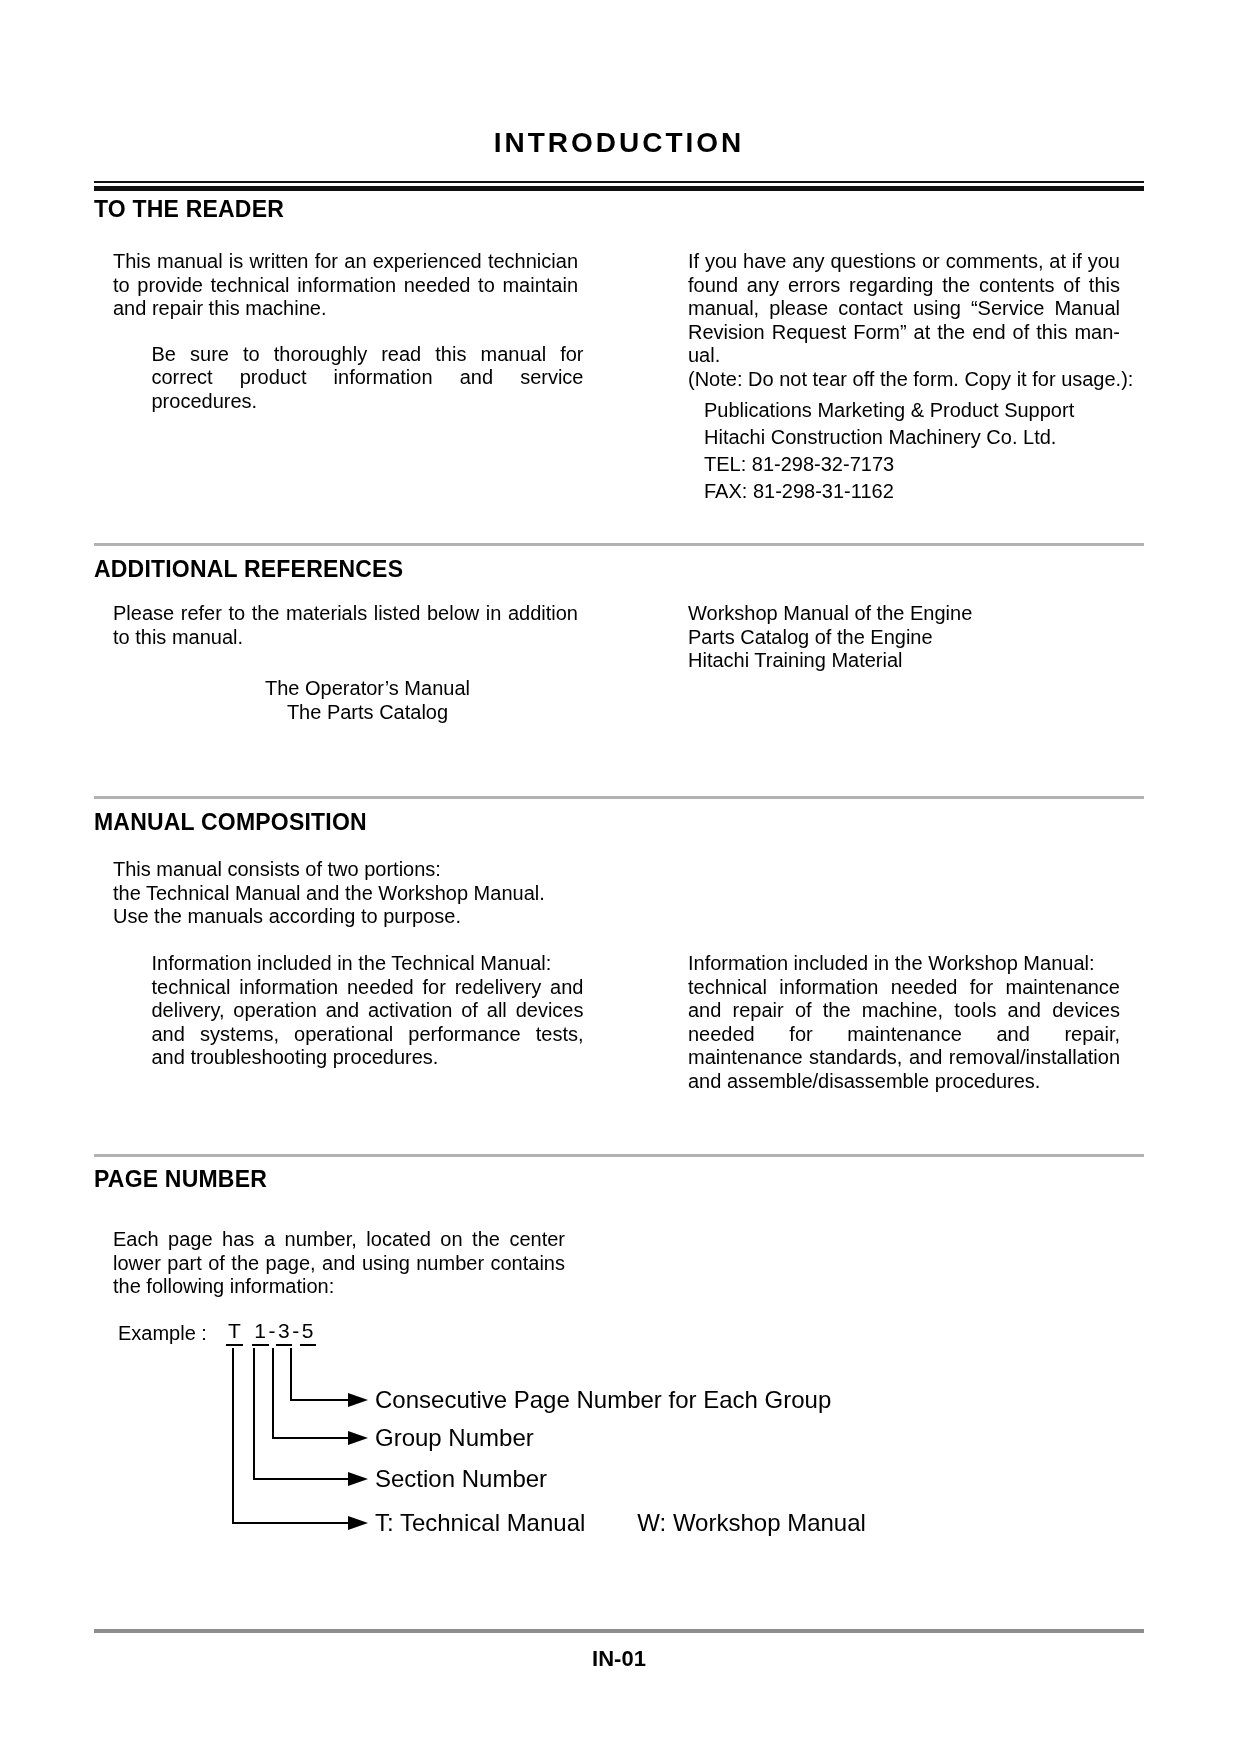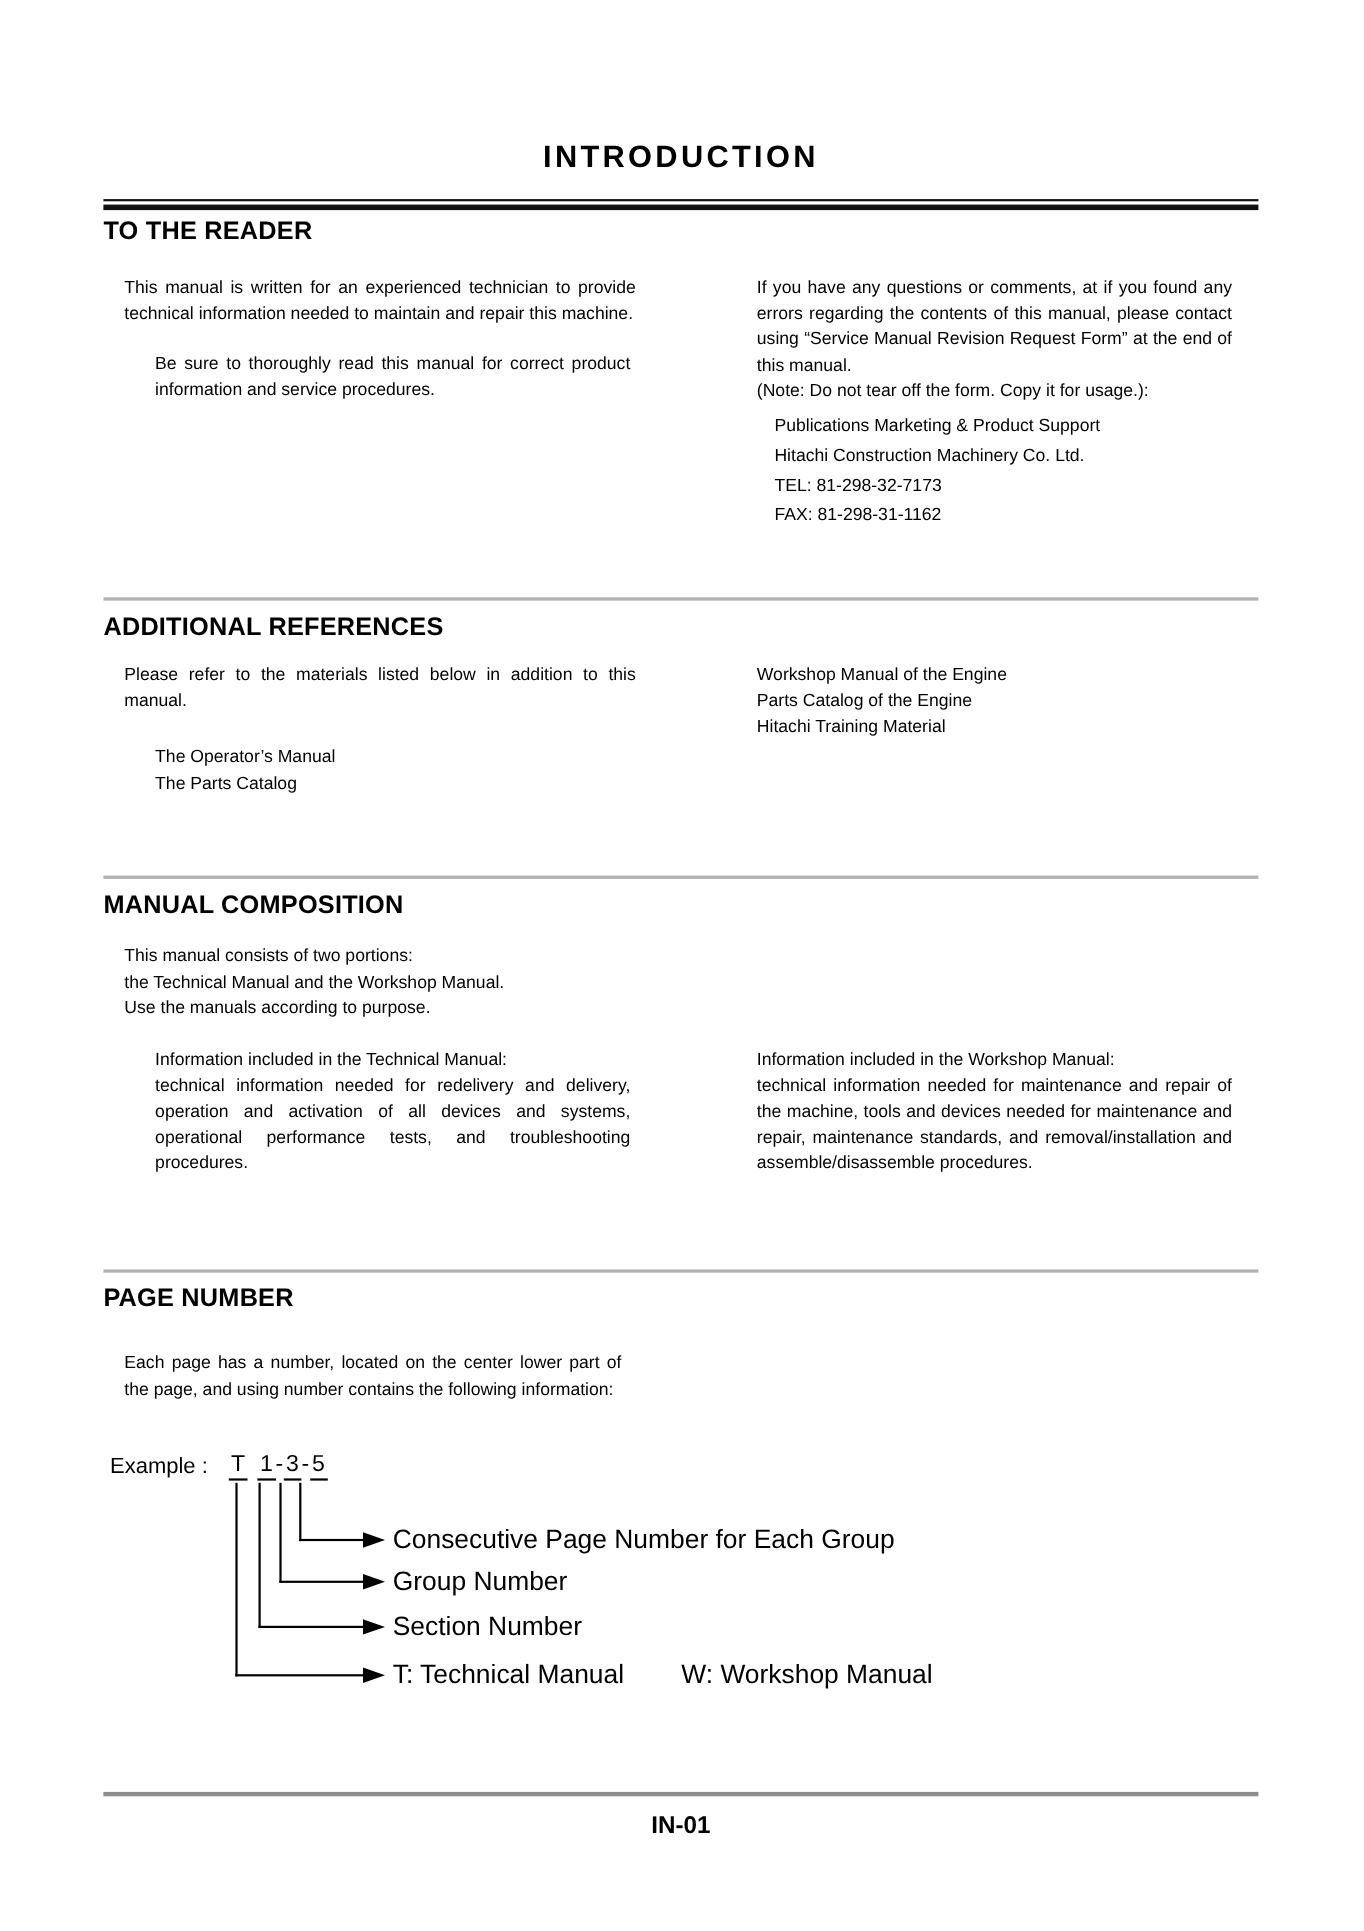--- a/index.html
+++ b/index.html
@@ -15,49 +15,49 @@
   .h1 { font-size:28px; font-weight:bold; letter-spacing:3px; text-align:center; }
   .h2 { font-size:23px; font-weight:bold; letter-spacing:0.2px; }
 
   
   .rule-double-thin  { position:absolute; left:94px; width:1050px; height:2px; background:#111; }
   .rule-double-thick { position:absolute; left:94px; width:1050px; height:5px; background:#111; }
   .rule-gray   { position:absolute; left:94px; width:1050px; height:3px; background:#b2b2b2; }
   .rule-footer { position:absolute; left:94px; width:1050px; height:4px; background:#8e8e8e; }
 
   
-  .body-txt { font-size:16px; line-height:23.5px; }
+  .body-txt { font-size:20px; line-height:23.5px; }
   .just { text-align:justify; }
   .cols { display:flex; align-items:flex-start; }
   .col-l { width:500px; flex:0 0 500px; }
   .col-r { margin-left:78px; width:472px; flex:0 0 472px; }
 
   
   .b-row { display:flex; }
   .b-marker { flex:0 0 25px; margin-left:-6px; }
   .b-dot { width:9px; height:9px; border-radius:50%; background:#000; margin-top:7px; }
   .s-row { display:flex; }
-  .s-row.ind { margin-left:29px; }
+  .s-row.ind { margin-left:29px;justify-content:center; }
   .s-marker { flex:0 0 18px; }
   .s-marker-r { flex:0 0 16px; }
   .s-dot { width:5px; height:5px; border-radius:50%; background:#000; margin-top:10px; }
 
   .w465 { width:465px; }
   .w452 { width:452px; }
   .w432 { width:432px; }
   .nowrap { white-space:nowrap; }
 
   .note-line { margin-left:16px; white-space:nowrap; }
   .contact { margin-left:32px; margin-top:6px; line-height:27px; white-space:nowrap; }
 
   .gap22 { margin-top:22px; }
   .gap25 { margin-top:25px; }
 
   
-  #diagram { position:absolute; left:84px; top:1318px; width:1050px; height:240px; }
+  #diagram { position:absolute; left:102px; top:1318px; width:1050px; height:240px; }
   .dg-abs { position:absolute; }
   .ex-label { font-size:20px; }
   .code { font-size:21px; letter-spacing:0.5px; }
   .code .uc { display:inline-block; border-bottom:2px solid #000; padding:0 2px 1px 2px; }
   .code .sp1 { margin-left:9px; }
   .vline { position:absolute; width:2px; background:#000; }
   .hline { position:absolute; height:2px; background:#000; }
   .arrow { position:absolute; width:0; height:0; border-top:7px solid transparent;
            border-bottom:7px solid transparent; border-left:20px solid #000; }
   .dg-label { position:absolute; font-size:24px; white-space:nowrap; line-height:24px; }

